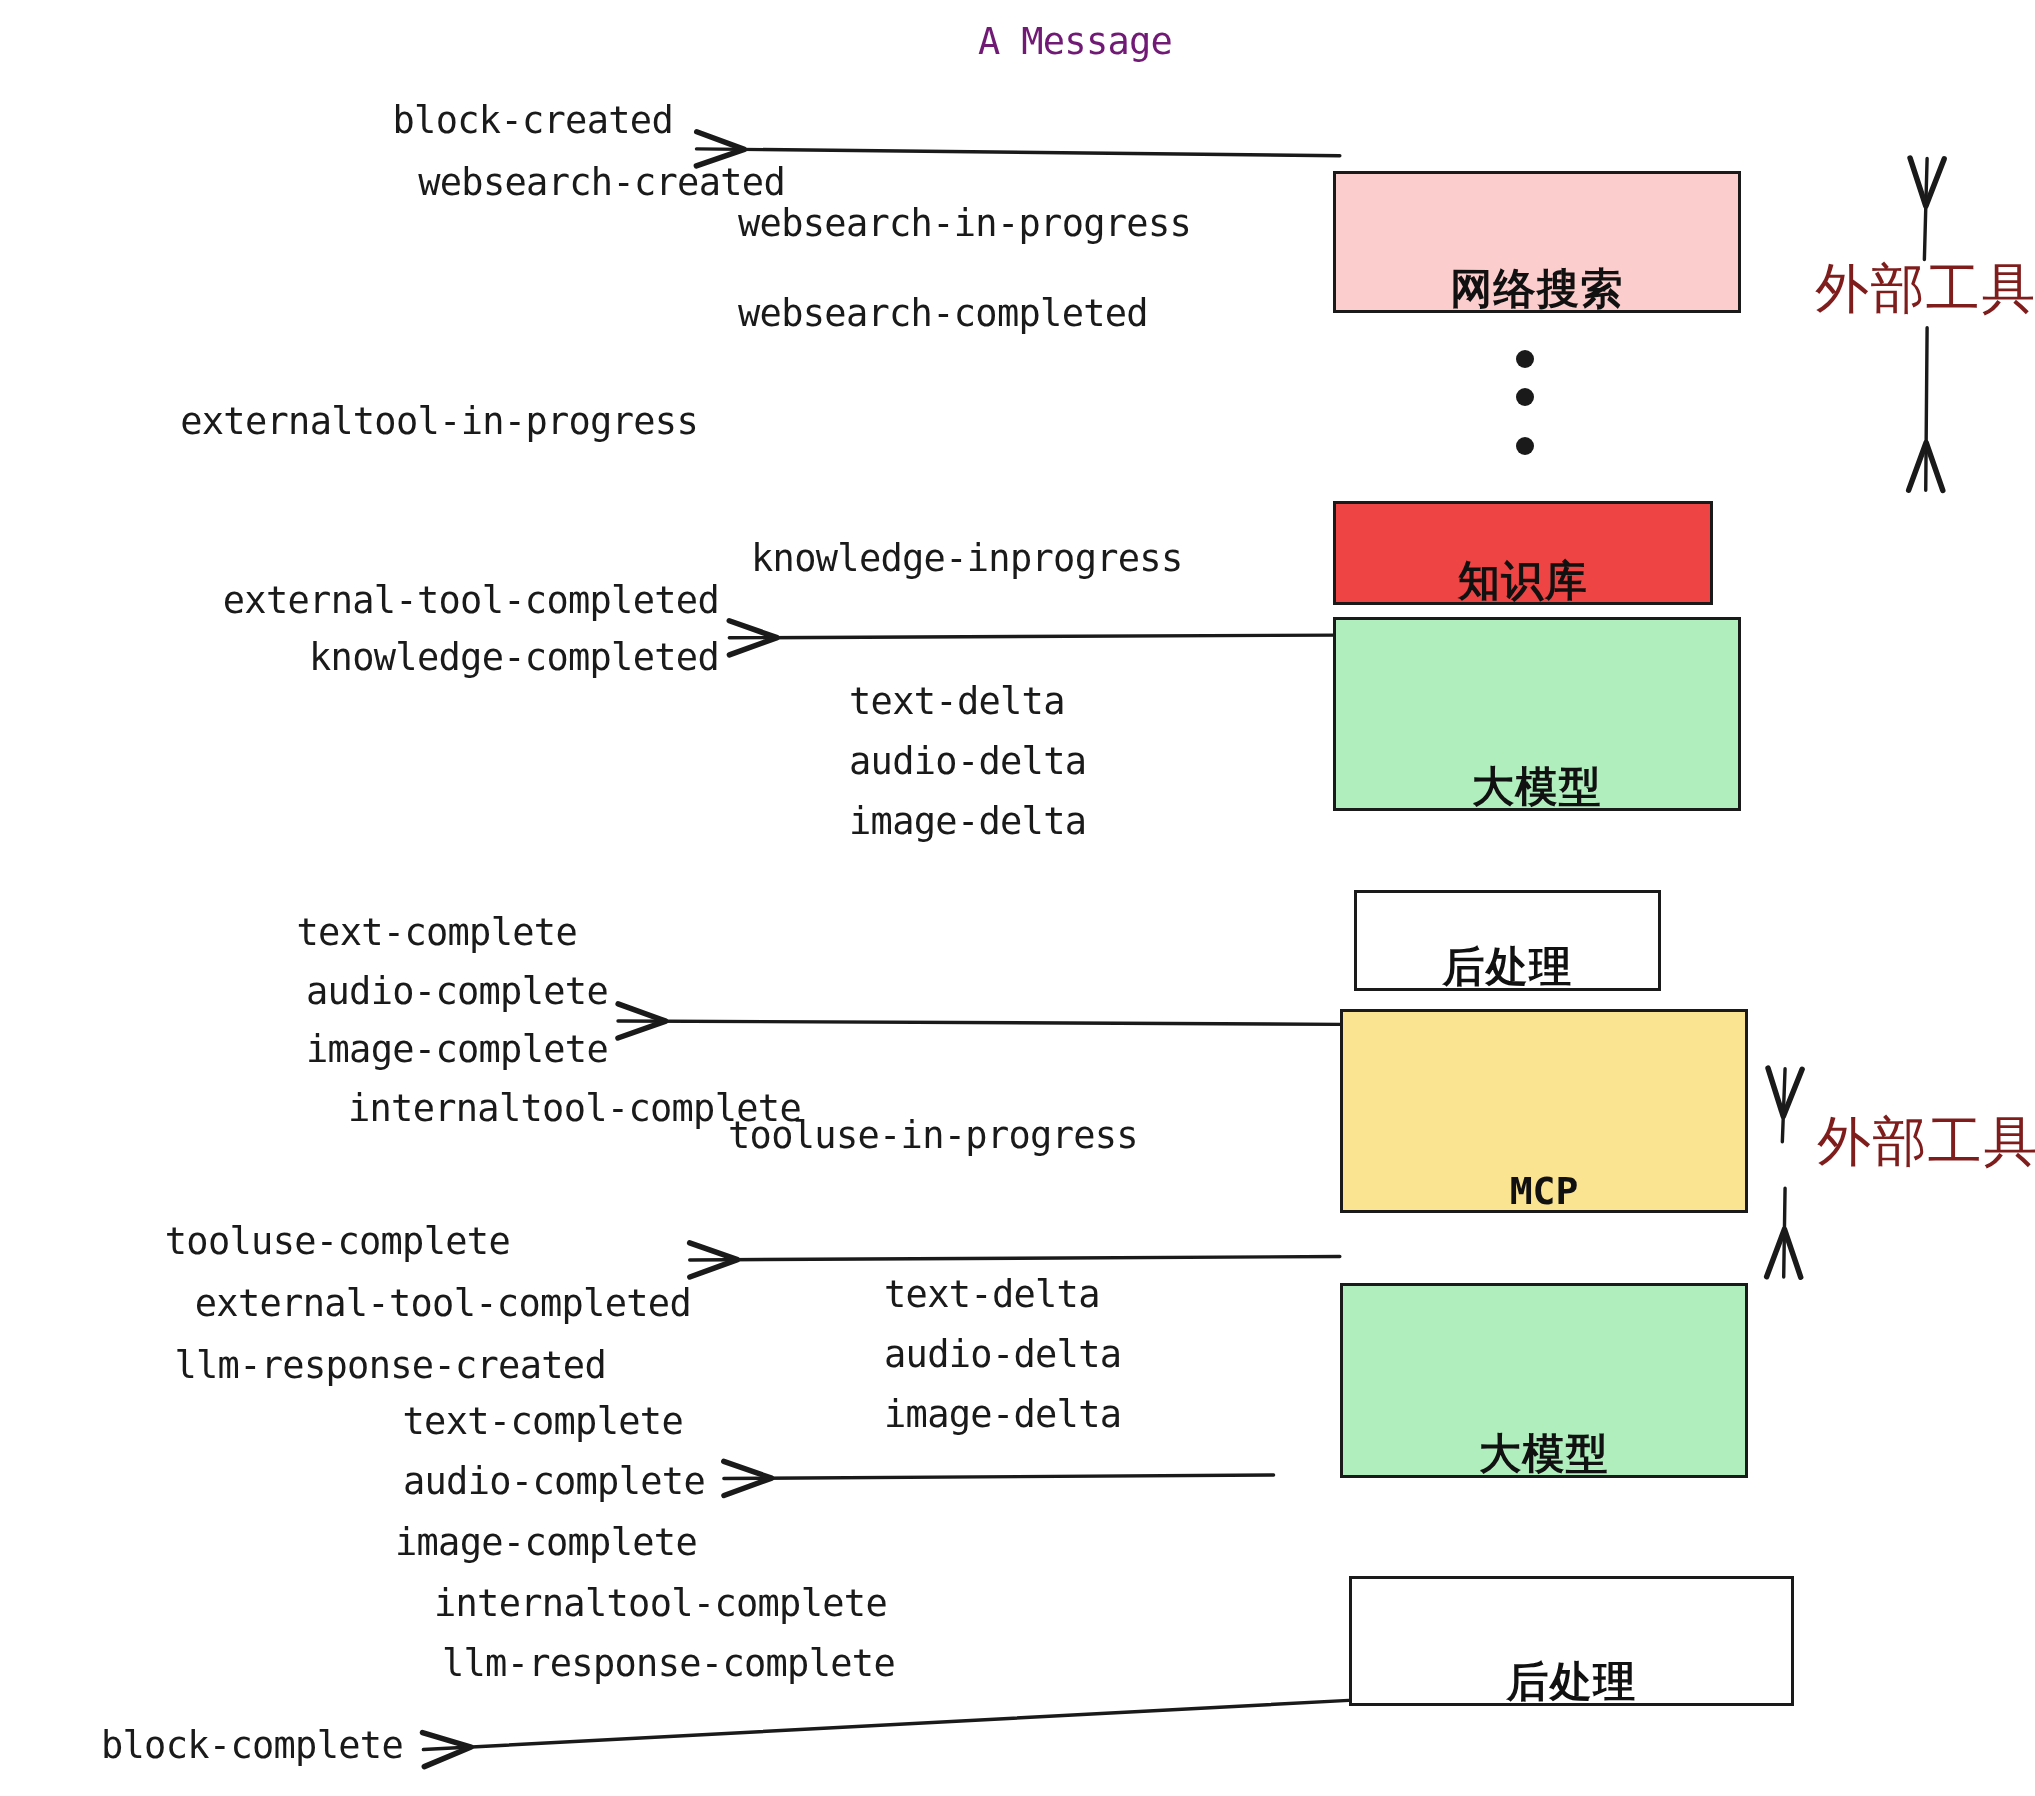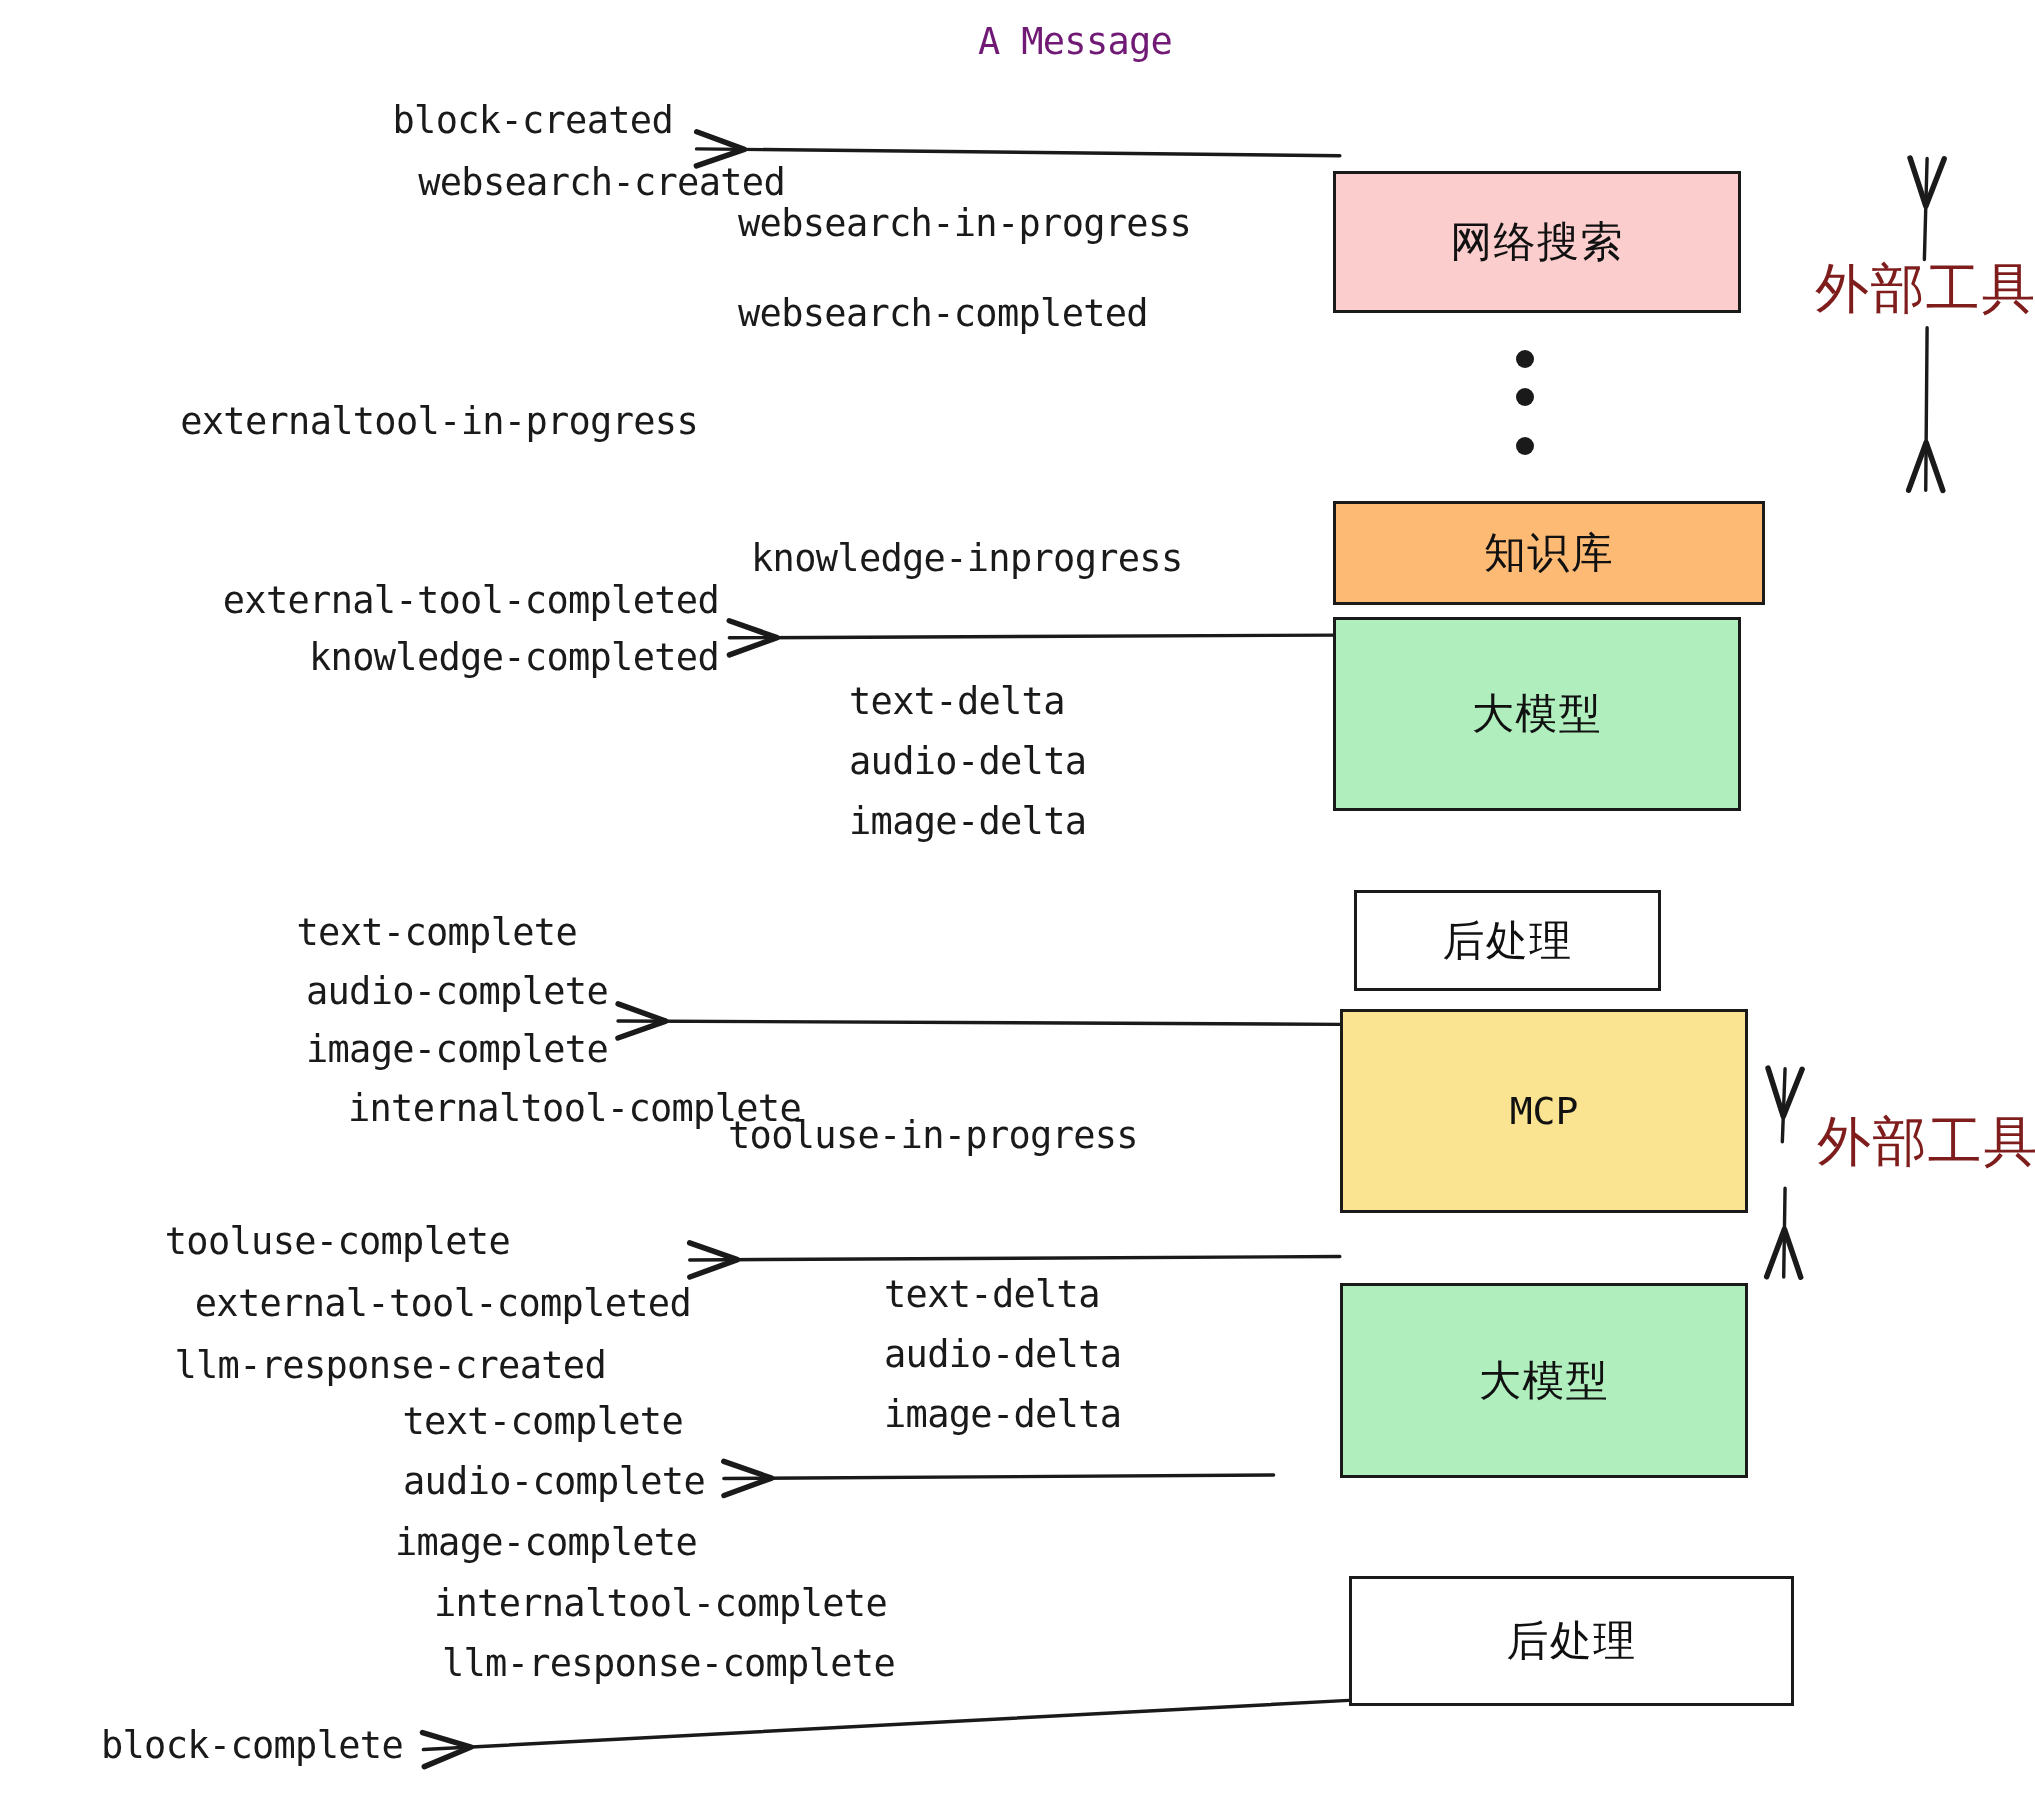--- a/index.html
+++ b/index.html
@@ -36,23 +36,24 @@
     line-height: 1;
     letter-spacing: -0.7px;
   }
 
   
   .node {
     position: absolute;
     box-sizing: border-box;
     border: 3.4px solid #1a1a1a;
     display: flex;
-    align-items: center;
+    align-items: flex-end;
     justify-content: center;
     color: #111111;
+    font-weight: bold;
   }
   .node span {
     font-family: "DejaVu Sans", "Liberation Sans", sans-serif;
     font-size: 42px;
     line-height: 1;
     letter-spacing: 1.4px;
   }
   .node.mcp span {
     font-family: "DejaVu Sans Mono", "Liberation Mono", monospace;
     font-size: 38px;
@@ -122,21 +123,21 @@
     <path d="M2610,1672 L2614,1565" fill="none" stroke="#1a1a1a" stroke-width="5" marker-end="url(#aheadup)" stroke-linecap="round"></path>
     <path d="M2614,1740 L2612,1870" fill="none" stroke="#1a1a1a" stroke-width="5" marker-end="url(#aheadup)" stroke-linecap="round"></path>
   </svg>
 
   <div class="title" style="left:978px; top:23px;">A Message</div>
 
   <div class="node" style="left:1333px; top:171px; width:408px; height:142px; background:#FBCDCD;">
     <span>网络搜索</span>
   </div>
 
-  <div class="node" style="left:1333px; top:501px; width:432px; height:104px; background:#fdba74;">
+  <div class="node" style="left:1333px; top:501px; width:380px; height:104px; background:#ef4444;">
     <span>知识库</span>
   </div>
 
   <div class="node" style="left:1333px; top:617px; width:408px; height:194px; background:#B0EEBE;">
     <span>大模型</span>
   </div>
 
   <div class="node" style="left:1354px; top:890px; width:307px; height:101px; background:#FFFFFF;">
     <span>后处理</span>
   </div>

